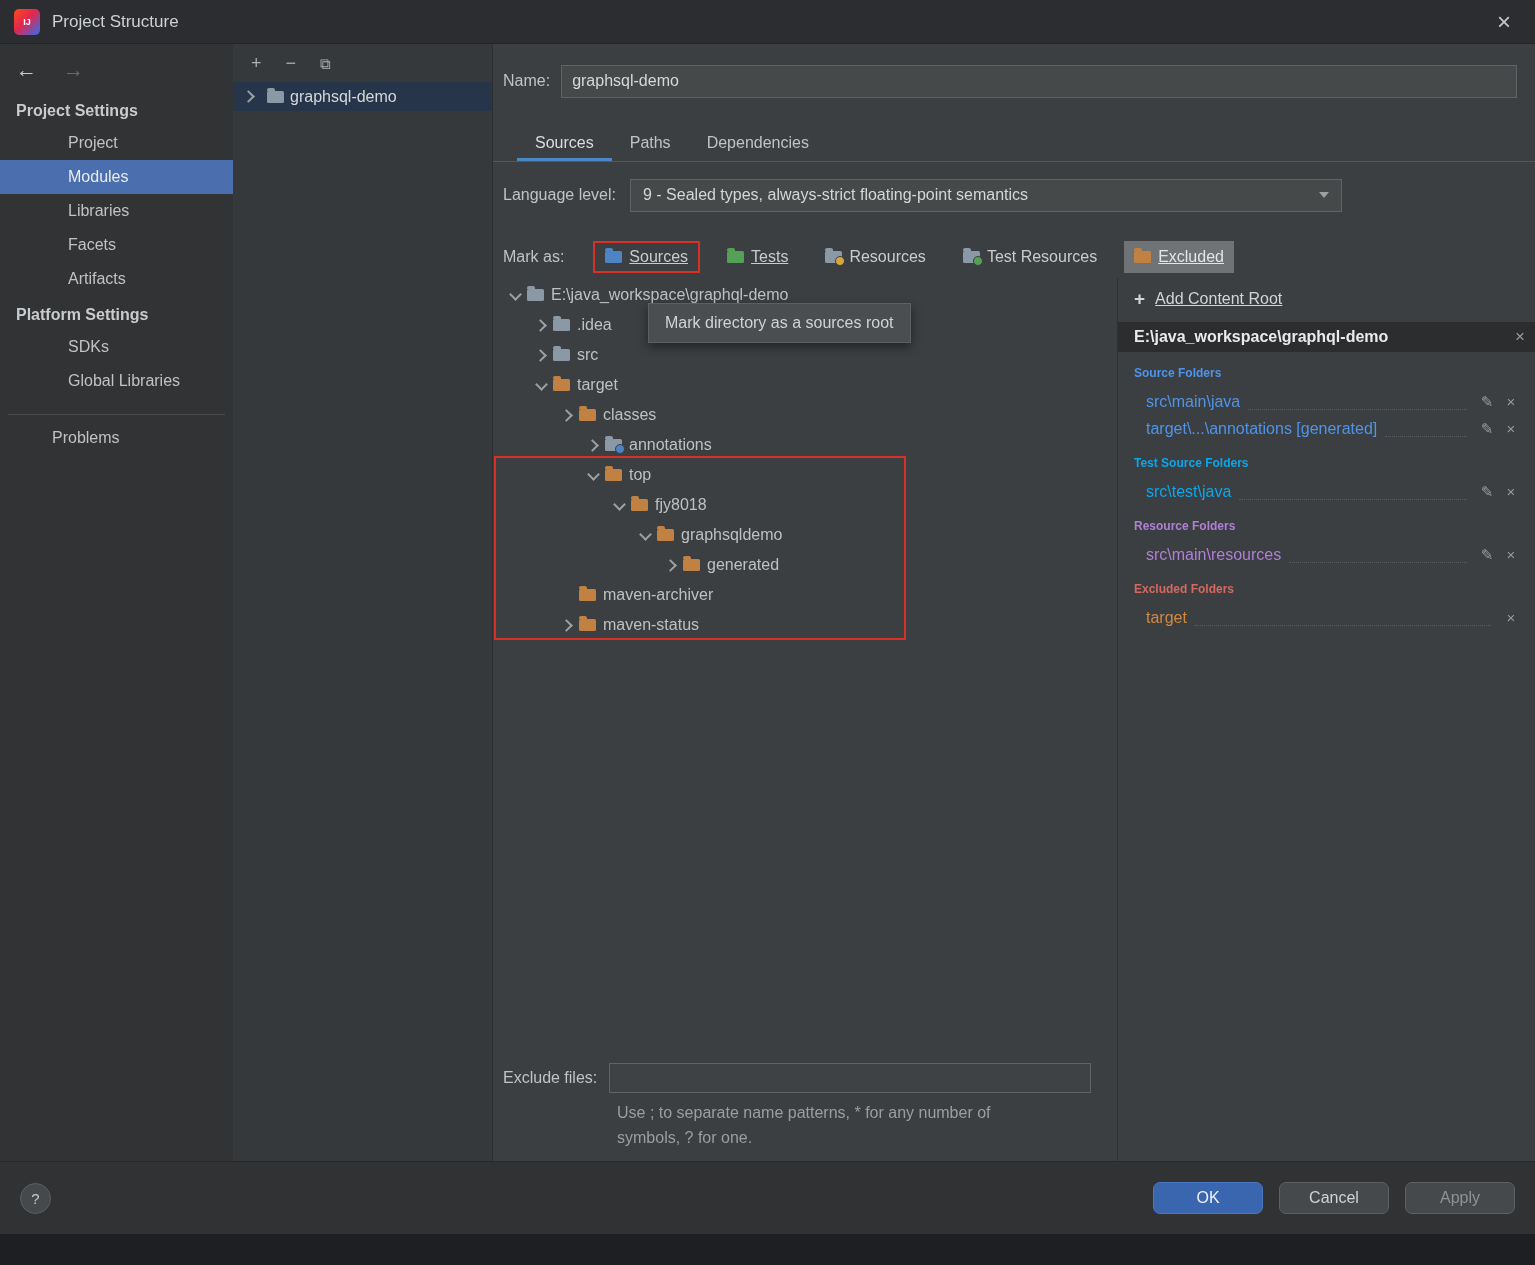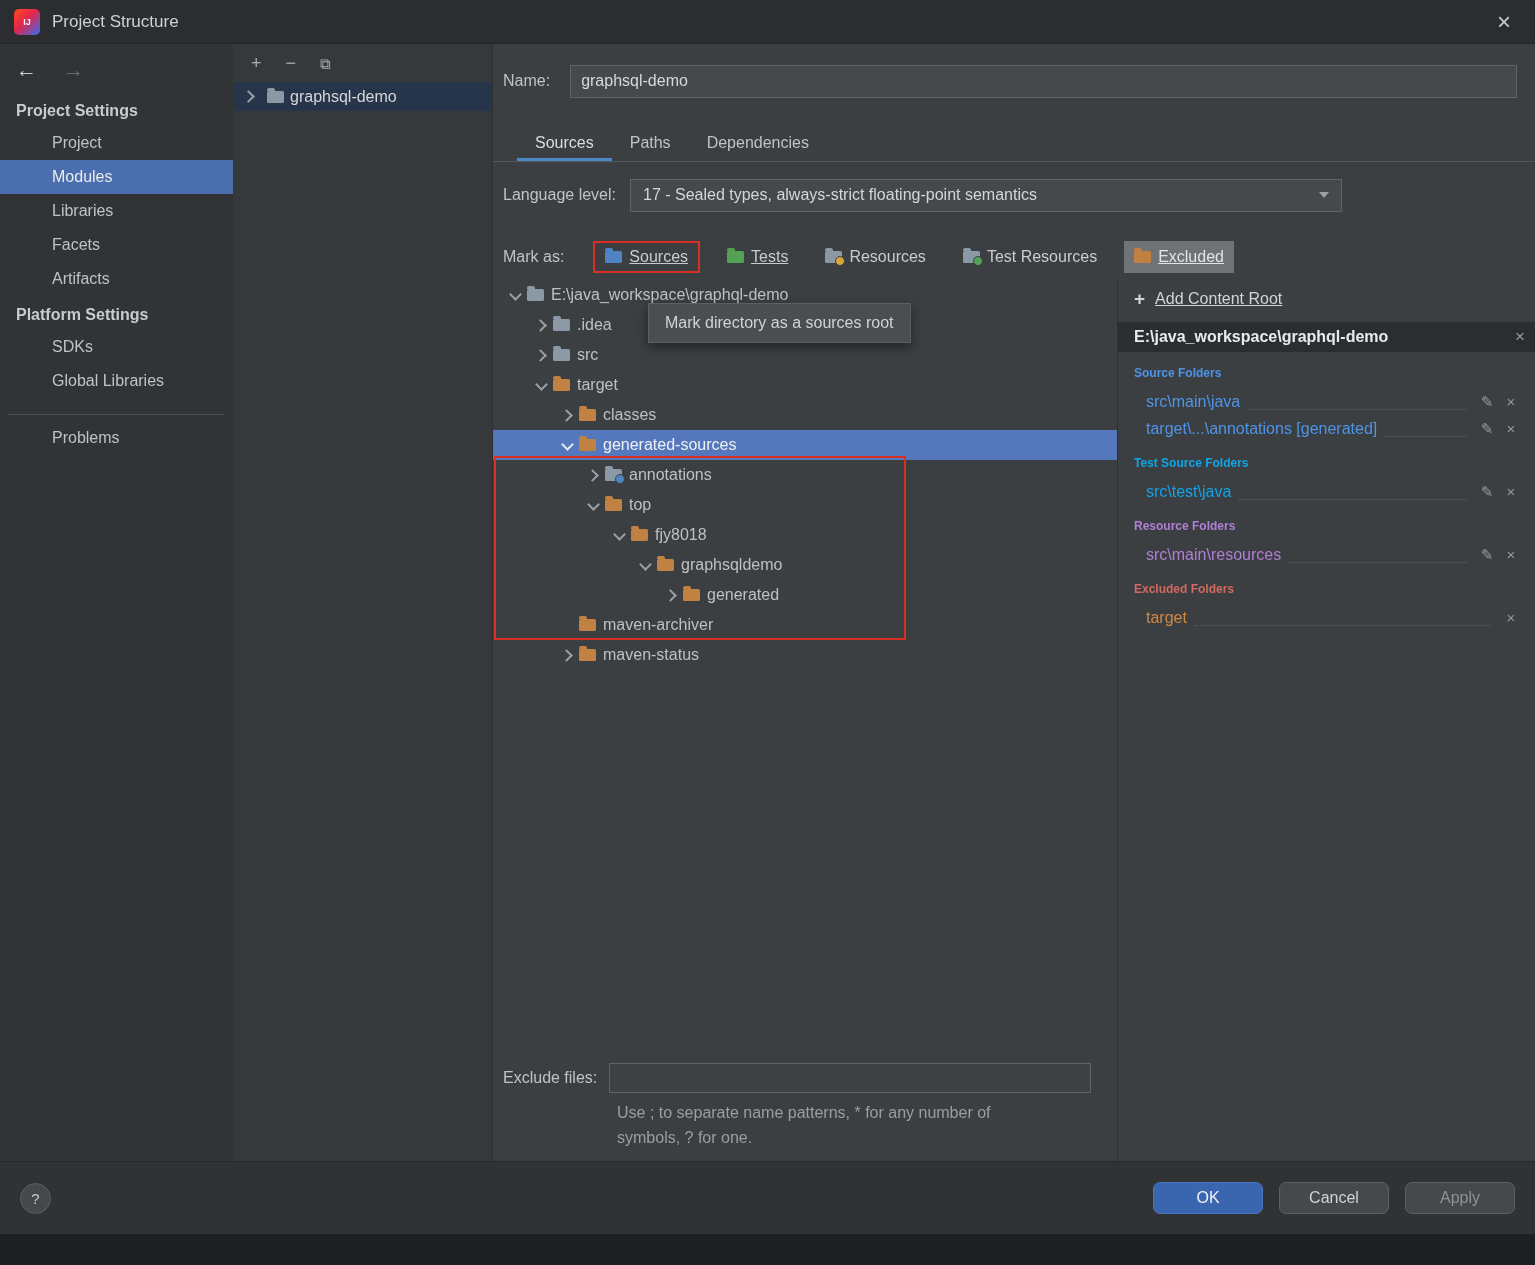--- a/index.html
+++ b/index.html
@@ -16,32 +16,32 @@
   .logo span{color:#fff;font-size:9px;font-weight:bold}
   .title{font-size:17px;color:#ced1d3}
   .close{margin-left:auto;font-size:24px;color:#c3c5c7;padding:0 10px;line-height:1}
   
   .body{flex:1;display:flex;min-height:0}
   
   .sidebar{width:233px;background:#313335;flex:none;display:flex;flex-direction:column;padding-top:6px}
   .nav-arrows{display:flex;gap:26px;padding:8px 16px 10px;font-size:21px}
   .arrow-back{color:#c8cacc}.arrow-fwd{color:#686b6e}
   .sb-header{font-weight:bold;color:#c9ccce;padding:10px 16px 6px;font-size:16px}
-  .sb-item{height:34px;display:flex;align-items:center;padding-left:52px;font-size:16px;color:#c0c2c4}
+  .sb-item{height:34px;display:flex;align-items:center;padding-left:68px;font-size:16px;color:#c0c2c4}
   .sb-item.sel{background:#4b6eaf;color:#e9ebee}
   .sb-divider{border-top:1px solid #494c4e;margin:16px 8px 6px}
   
   .modcol{width:260px;background:#36393b;flex:none;border-right:1px solid #2c2e30;display:flex;flex-direction:column}
   .modtoolbar{height:38px;display:flex;align-items:center;gap:24px;padding:0 18px;color:#aaadaf;font-size:18px}
   .modtoolbar span{line-height:1}
   .modrow{height:29px;background:#263549;display:flex;align-items:center;gap:6px;padding-left:6px;color:#d5d7d9;font-size:16px}
   
   .center{flex:1;display:flex;flex-direction:column;position:relative;min-width:0}
   .topsec{padding:20px 18px 0 10px}
-  .row-name{display:flex;align-items:center;gap:20px;height:34px}
+  .row-name{display:flex;align-items:center;gap:11px;height:34px}
   .lbl{color:#c0c3c5;font-size:16px;white-space:nowrap}
   .name-input{flex:1;height:33px;background:#45494a;border:1px solid #5e6366;color:#d6d8da;
     font-size:16px;padding:0 10px;font-family:inherit;outline:none}
   .tabs{display:flex;margin-top:26px;border-bottom:1px solid #55585b;padding-left:14px;height:38px;margin-right:-18px;margin-left:-10px;padding-left:24px}
   .tab{padding:0 18px;display:flex;align-items:center;font-size:16px;color:#c0c2c4}
   .tab.active{color:#dadcde;box-shadow:inset 0 -3px 0 #4a88c7}
   .row-lang{display:flex;align-items:center;gap:14px;margin-top:16px;height:34px}
   .combo{width:712px;height:33px;background:#45494a;border:1px solid #5e6366;display:flex;align-items:center;
     padding:0 12px;color:#d4d6d8;font-size:16px;justify-content:space-between}
   .combo-arrow{width:0;height:0;border-left:5px solid transparent;border-right:5px solid transparent;border-top:6px solid #9da0a3}
@@ -171,21 +171,21 @@
           <input class="name-input" value="graphsql-demo" style="">
         </div>
         <div class="tabs">
           <div class="tab active">Sources</div>
           <div class="tab">Paths</div>
           <div class="tab">Dependencies</div>
         </div>
         <div class="row-lang">
           <span class="lbl">Language level:</span>
           <div class="combo">
-            <span>17 - Sealed types, always-strict floating-point semantics</span>
+            <span>9 - Sealed types, always-strict floating-point semantics</span>
             <span class="combo-arrow"></span>
           </div>
         </div>
         <div class="row-mark">
           <span class="lbl mark-lbl">Mark as:</span>
           <div class="mark-btn annot">
             <span class="folder f-blue"></span>
             <span class="u">Sources</span>
           </div>
           <div class="mark-btn">
@@ -228,25 +228,20 @@
             </div>
             <div class="trow d1">
               <span class="chev exp"></span>
               <span class="folder f-orange"></span>
               <span class="tlabel">target</span>
             </div>
             <div class="trow d2">
               <span class="chev col"></span>
               <span class="folder f-orange"></span>
               <span class="tlabel">classes</span>
-            </div>
-            <div class="trow d2 sel">
-              <span class="chev exp"></span>
-              <span class="folder f-orange"></span>
-              <span class="tlabel">generated-sources</span>
             </div>
             <div class="trow d3">
               <span class="chev col"></span>
               <span class="folder f-gray f-anno"></span>
               <span class="tlabel">annotations</span>
             </div>
             <div class="trow d3">
               <span class="chev exp"></span>
               <span class="folder f-orange"></span>
               <span class="tlabel">top</span>

